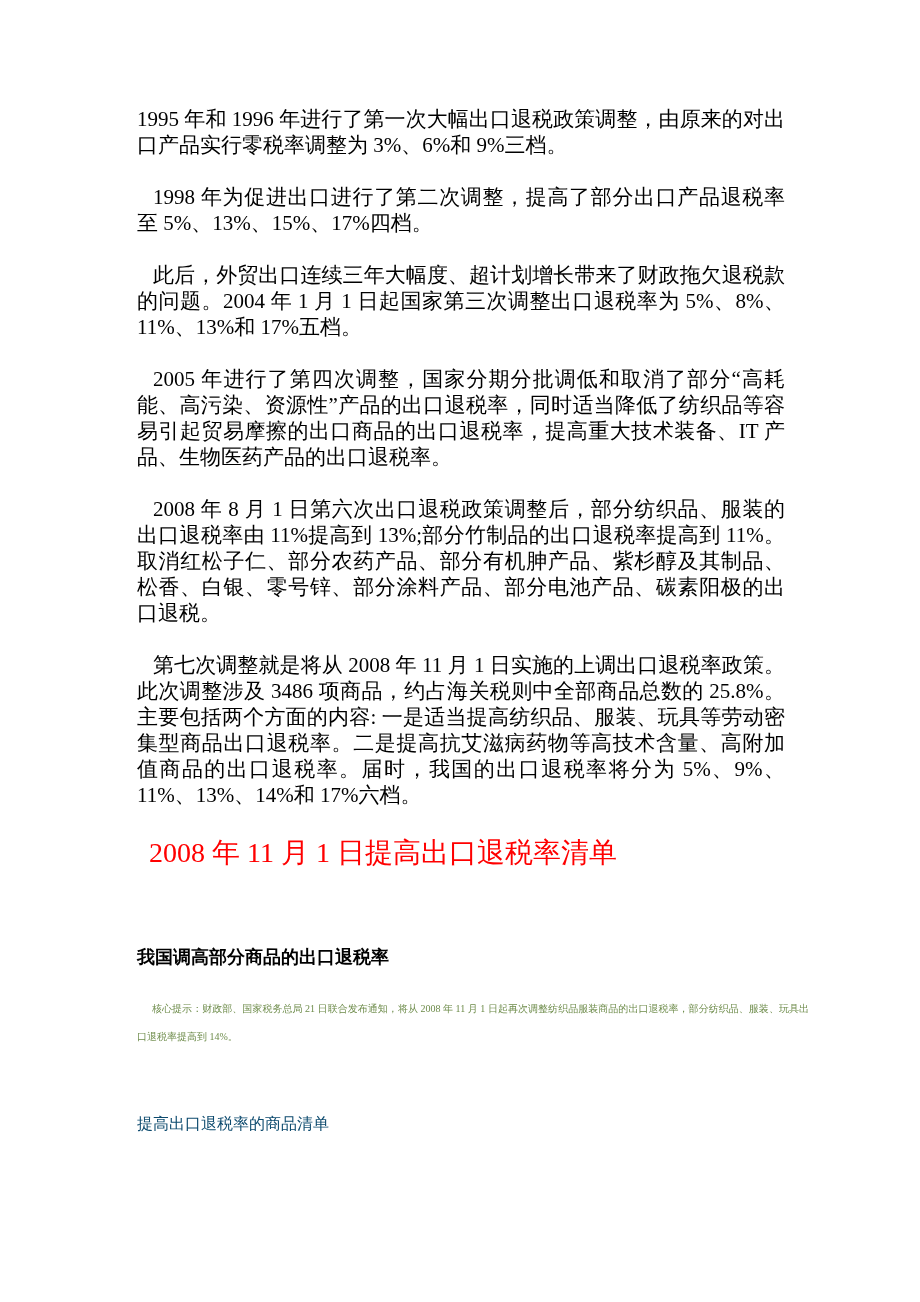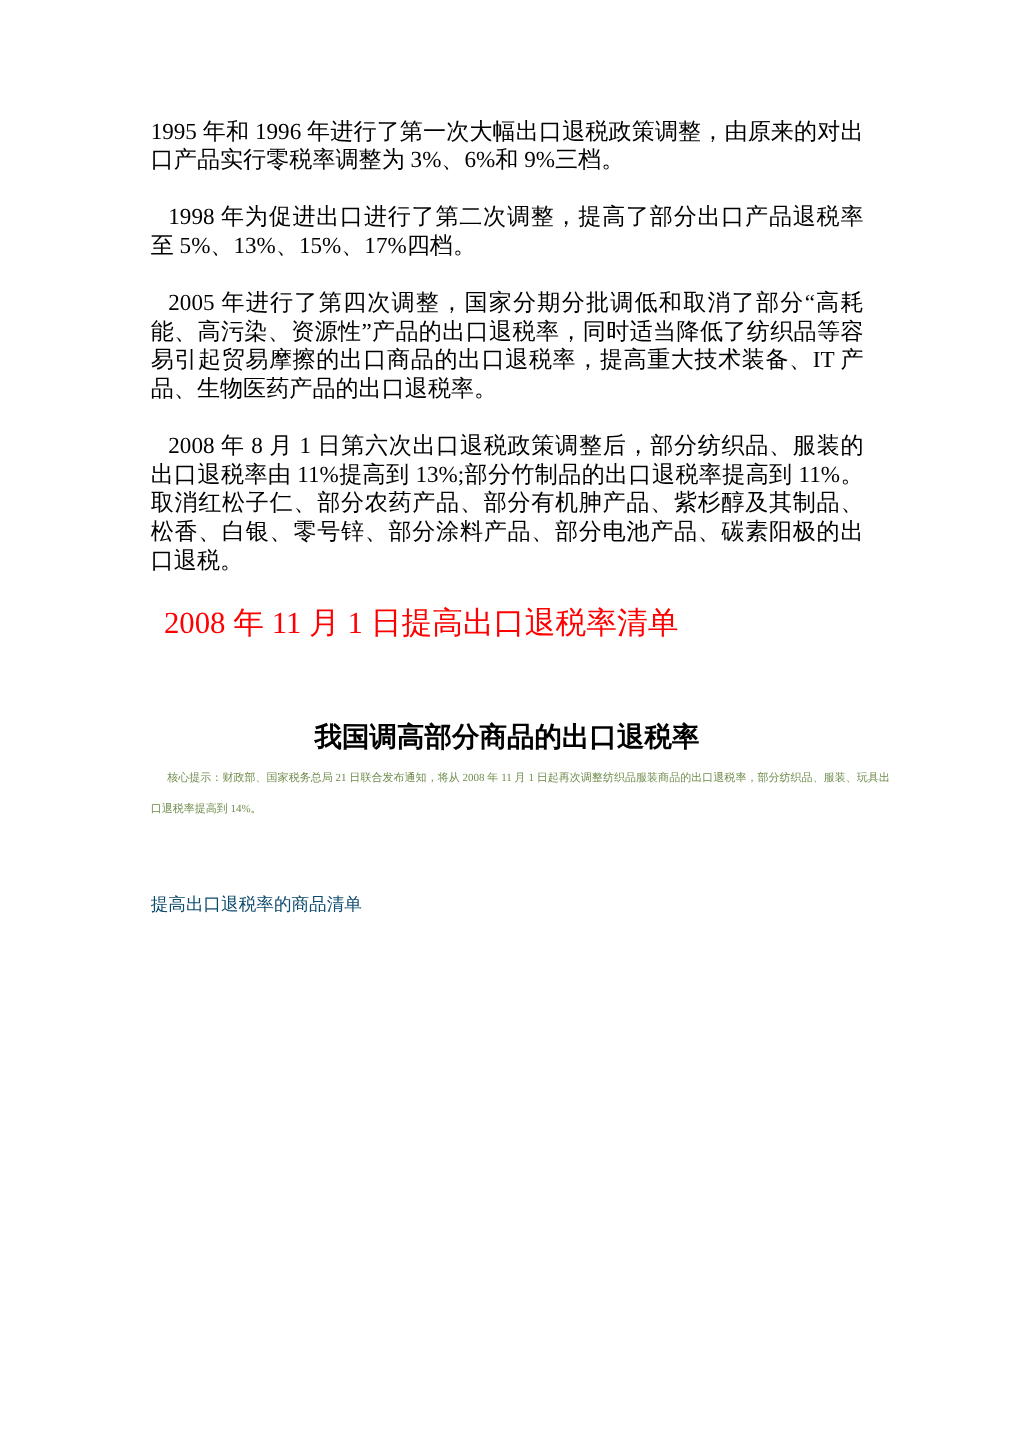--- a/index.html
+++ b/index.html
@@ -38,25 +38,25 @@
   }
   .red-heading {
     font-size: 28px;
     line-height: 38px;
     margin: 12px;
     font-weight: 400;
     color: var(--heading-red, #ff0000);
     white-space: nowrap;
   }
   .section-title {
-    font-size: 25px;
+    font-size: 18px;
     line-height: 26px;
     font-weight: bold;
-    text-align: center;
-    margin: 72px 0 10px 0;
+    text-align: left;
+    margin: 72px 0 25px 0;
     color: #000000;
   }
   .notice {
     font-size: 10px;
     line-height: 28px;
     width: 672px;
     margin: 0;
     text-indent: 15px;
     text-align: justify;
     color: var(--notice-green, #6e8c4b);
@@ -71,26 +71,28 @@
 </head>
 <body>
 
 <div class="page">
   <div class="content">
 
     <p class="para">1995 年和 1996 年进行了第一次大幅出口退税政策调整，由原来的对出口产品实行零税率调整为 3%、6%和 9%三档。</p>
 
     <p class="para indent">1998 年为促进出口进行了第二次调整，提高了部分出口产品退税率至 5%、13%、15%、17%四档。</p>
 
+    <p class="para indent">此后，外贸出口连续三年大幅度、超计划增长带来了财政拖欠退税款的问题。2004 年 1 月 1 日起国家第三次调整出口退税率为 5%、8%、11%、13%和 17%五档。</p>
 
     <p class="para indent">2005 年进行了第四次调整，国家分期分批调低和取消了部分“高耗能、高污染、资源性”产品的出口退税率，同时适当降低了纺织品等容易引起贸易摩擦的出口商品的出口退税率，提高重大技术装备、IT 产品、生物医药产品的出口退税率。</p>
 
 
     <p class="para indent">2008 年 8 月 1 日第六次出口退税政策调整后，部分纺织品、服装的出口退税率由 11%提高到 13%;部分竹制品的出口退税率提高到 11%。取消红松子仁、部分农药产品、部分有机胂产品、紫杉醇及其制品、松香、白银、零号锌、部分涂料产品、部分电池产品、碳素阳极的出口退税。</p>
 
+    <p class="para indent">第七次调整就是将从 2008 年 11 月 1 日实施的上调出口退税率政策。此次调整涉及 3486 项商品，约占海关税则中全部商品总数的 25.8%。主要包括两个方面的内容: 一是适当提高纺织品、服装、玩具等劳动密集型商品出口退税率。二是提高抗艾滋病药物等高技术含量、高附加值商品的出口退税率。届时，我国的出口退税率将分为 5%、9%、11%、13%、14%和 17%六档。</p>
 
     <h1 class="red-heading">2008 年 11 月 1 日提高出口退税率清单</h1>
 
     <h2 class="section-title">我国调高部分商品的出口退税率</h2>
 
     <p class="notice">核心提示：财政部、国家税务总局 21 日联合发布通知，将从 2008 年 11 月 1 日起再次调整纺织品服装商品的出口退税率，部分纺织品、服装、玩具出口退税率提高到 14%。</p>
 
     <p class="caption">提高出口退税率的商品清单</p>
 
   </div>

